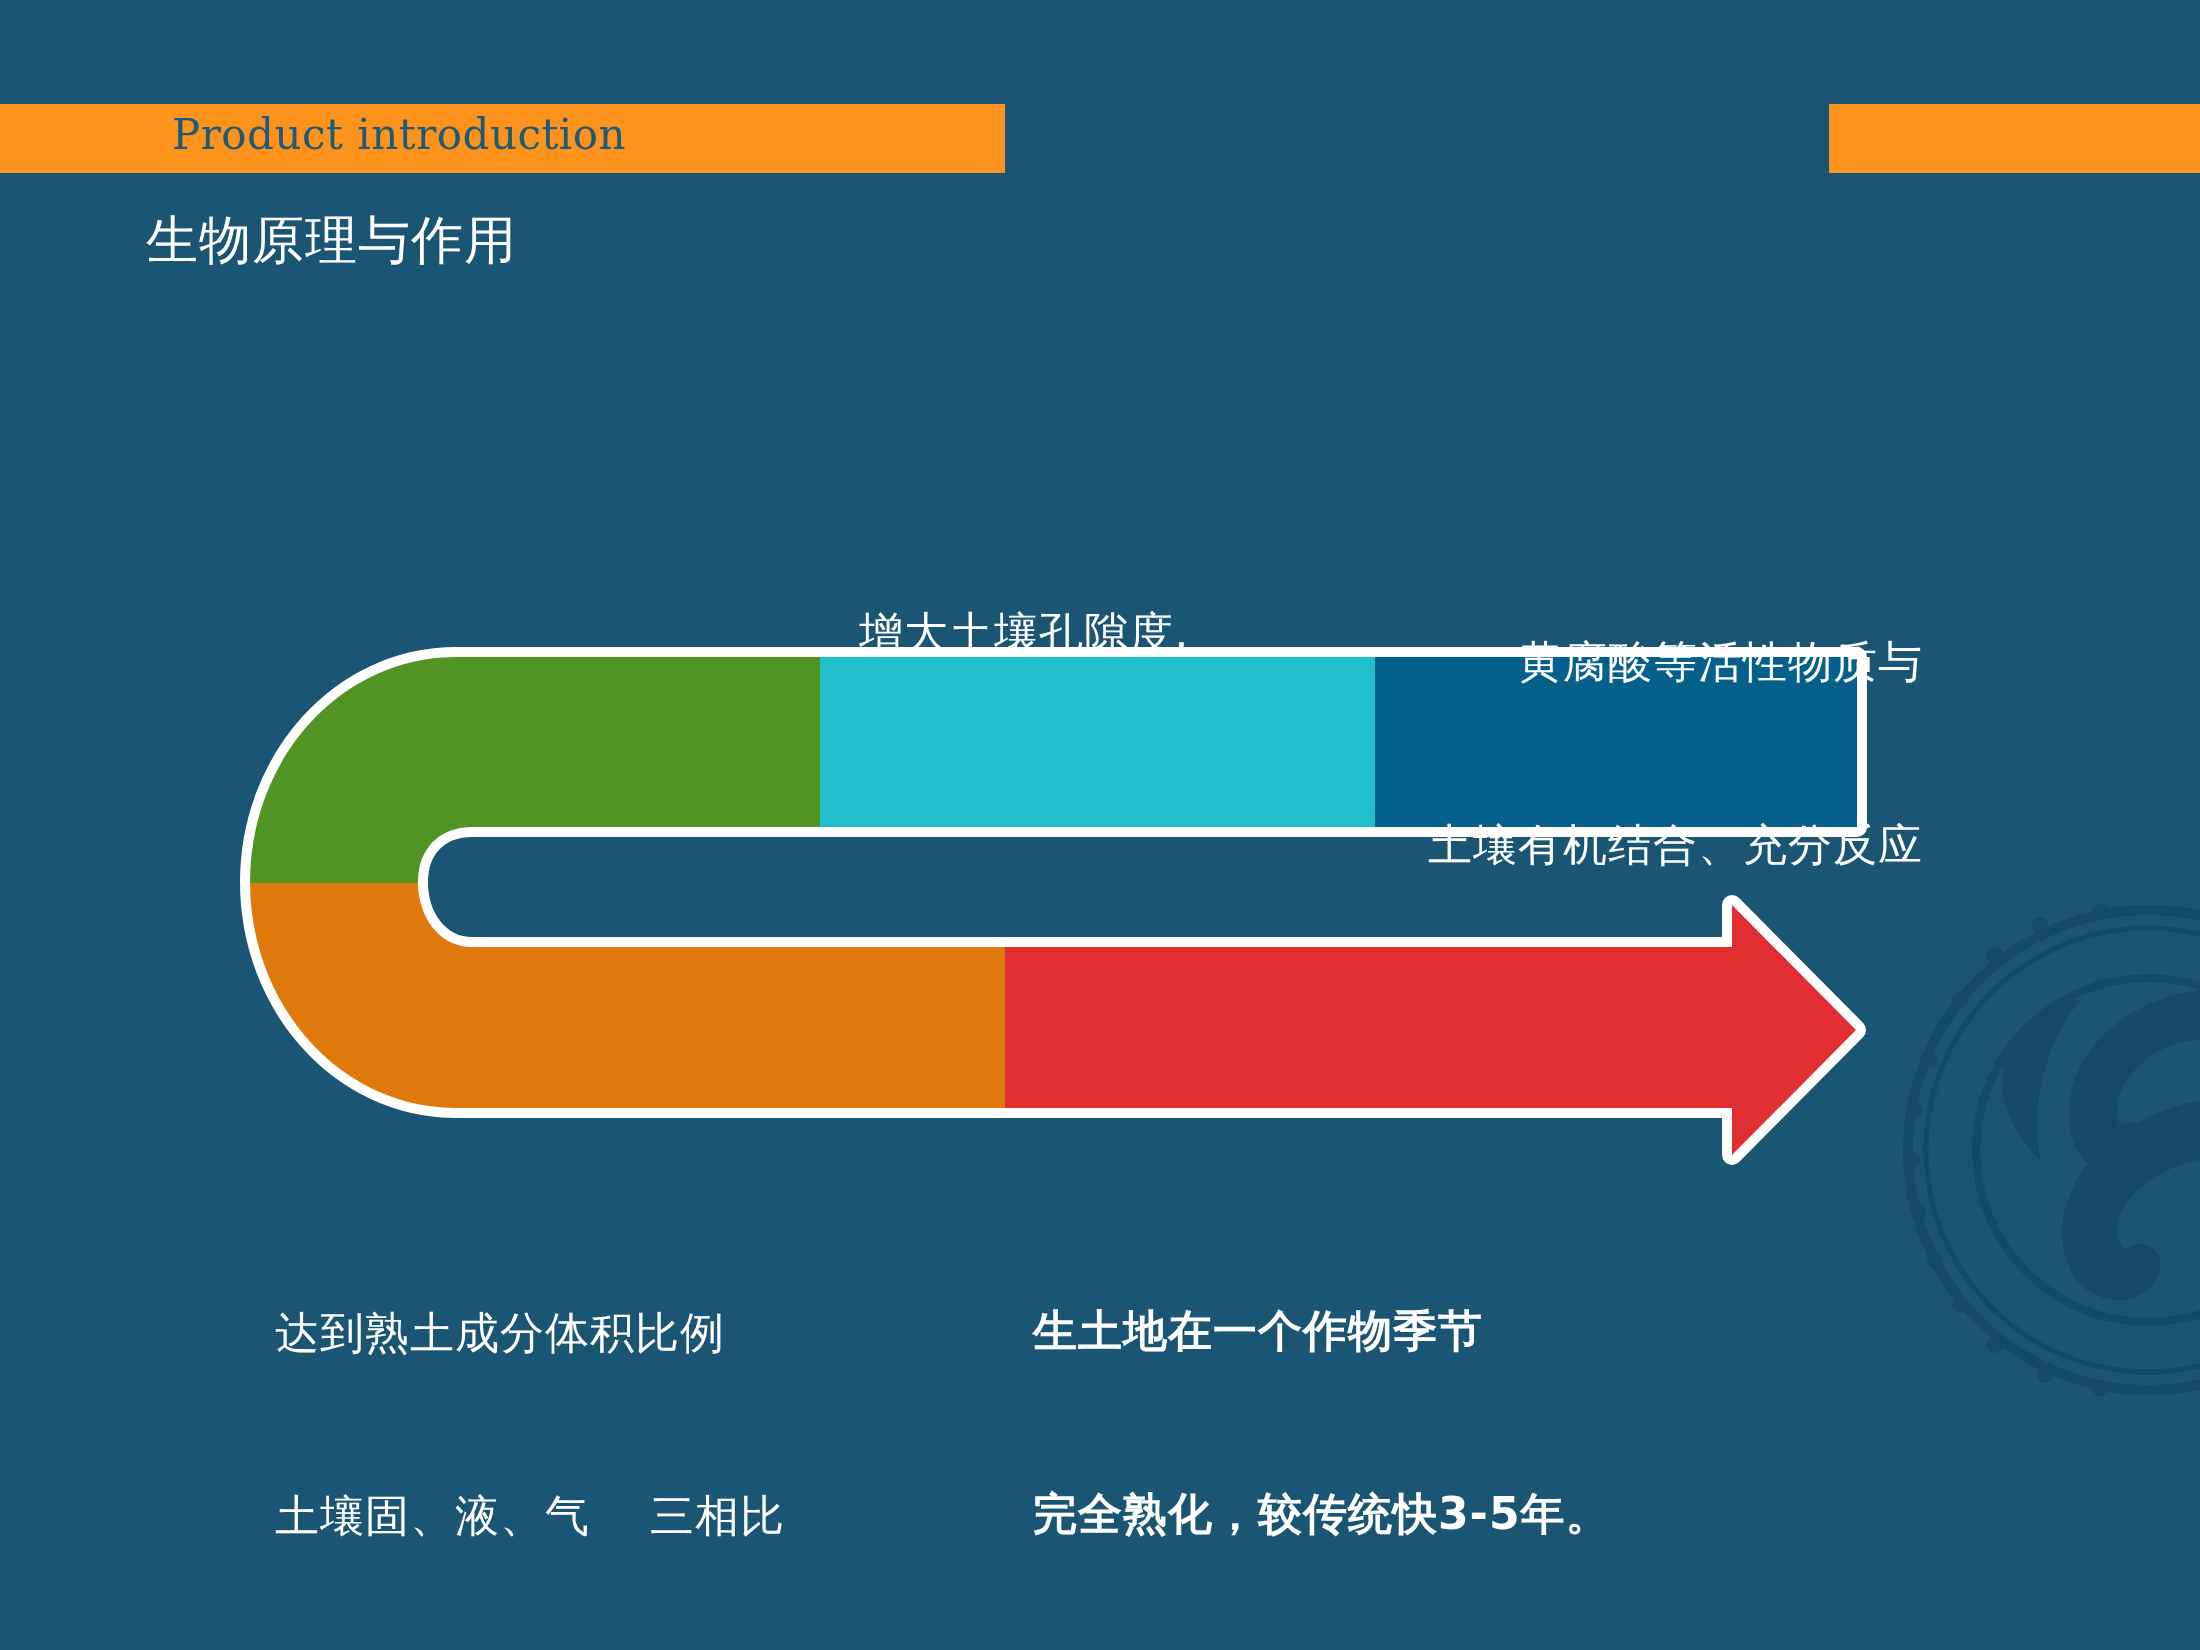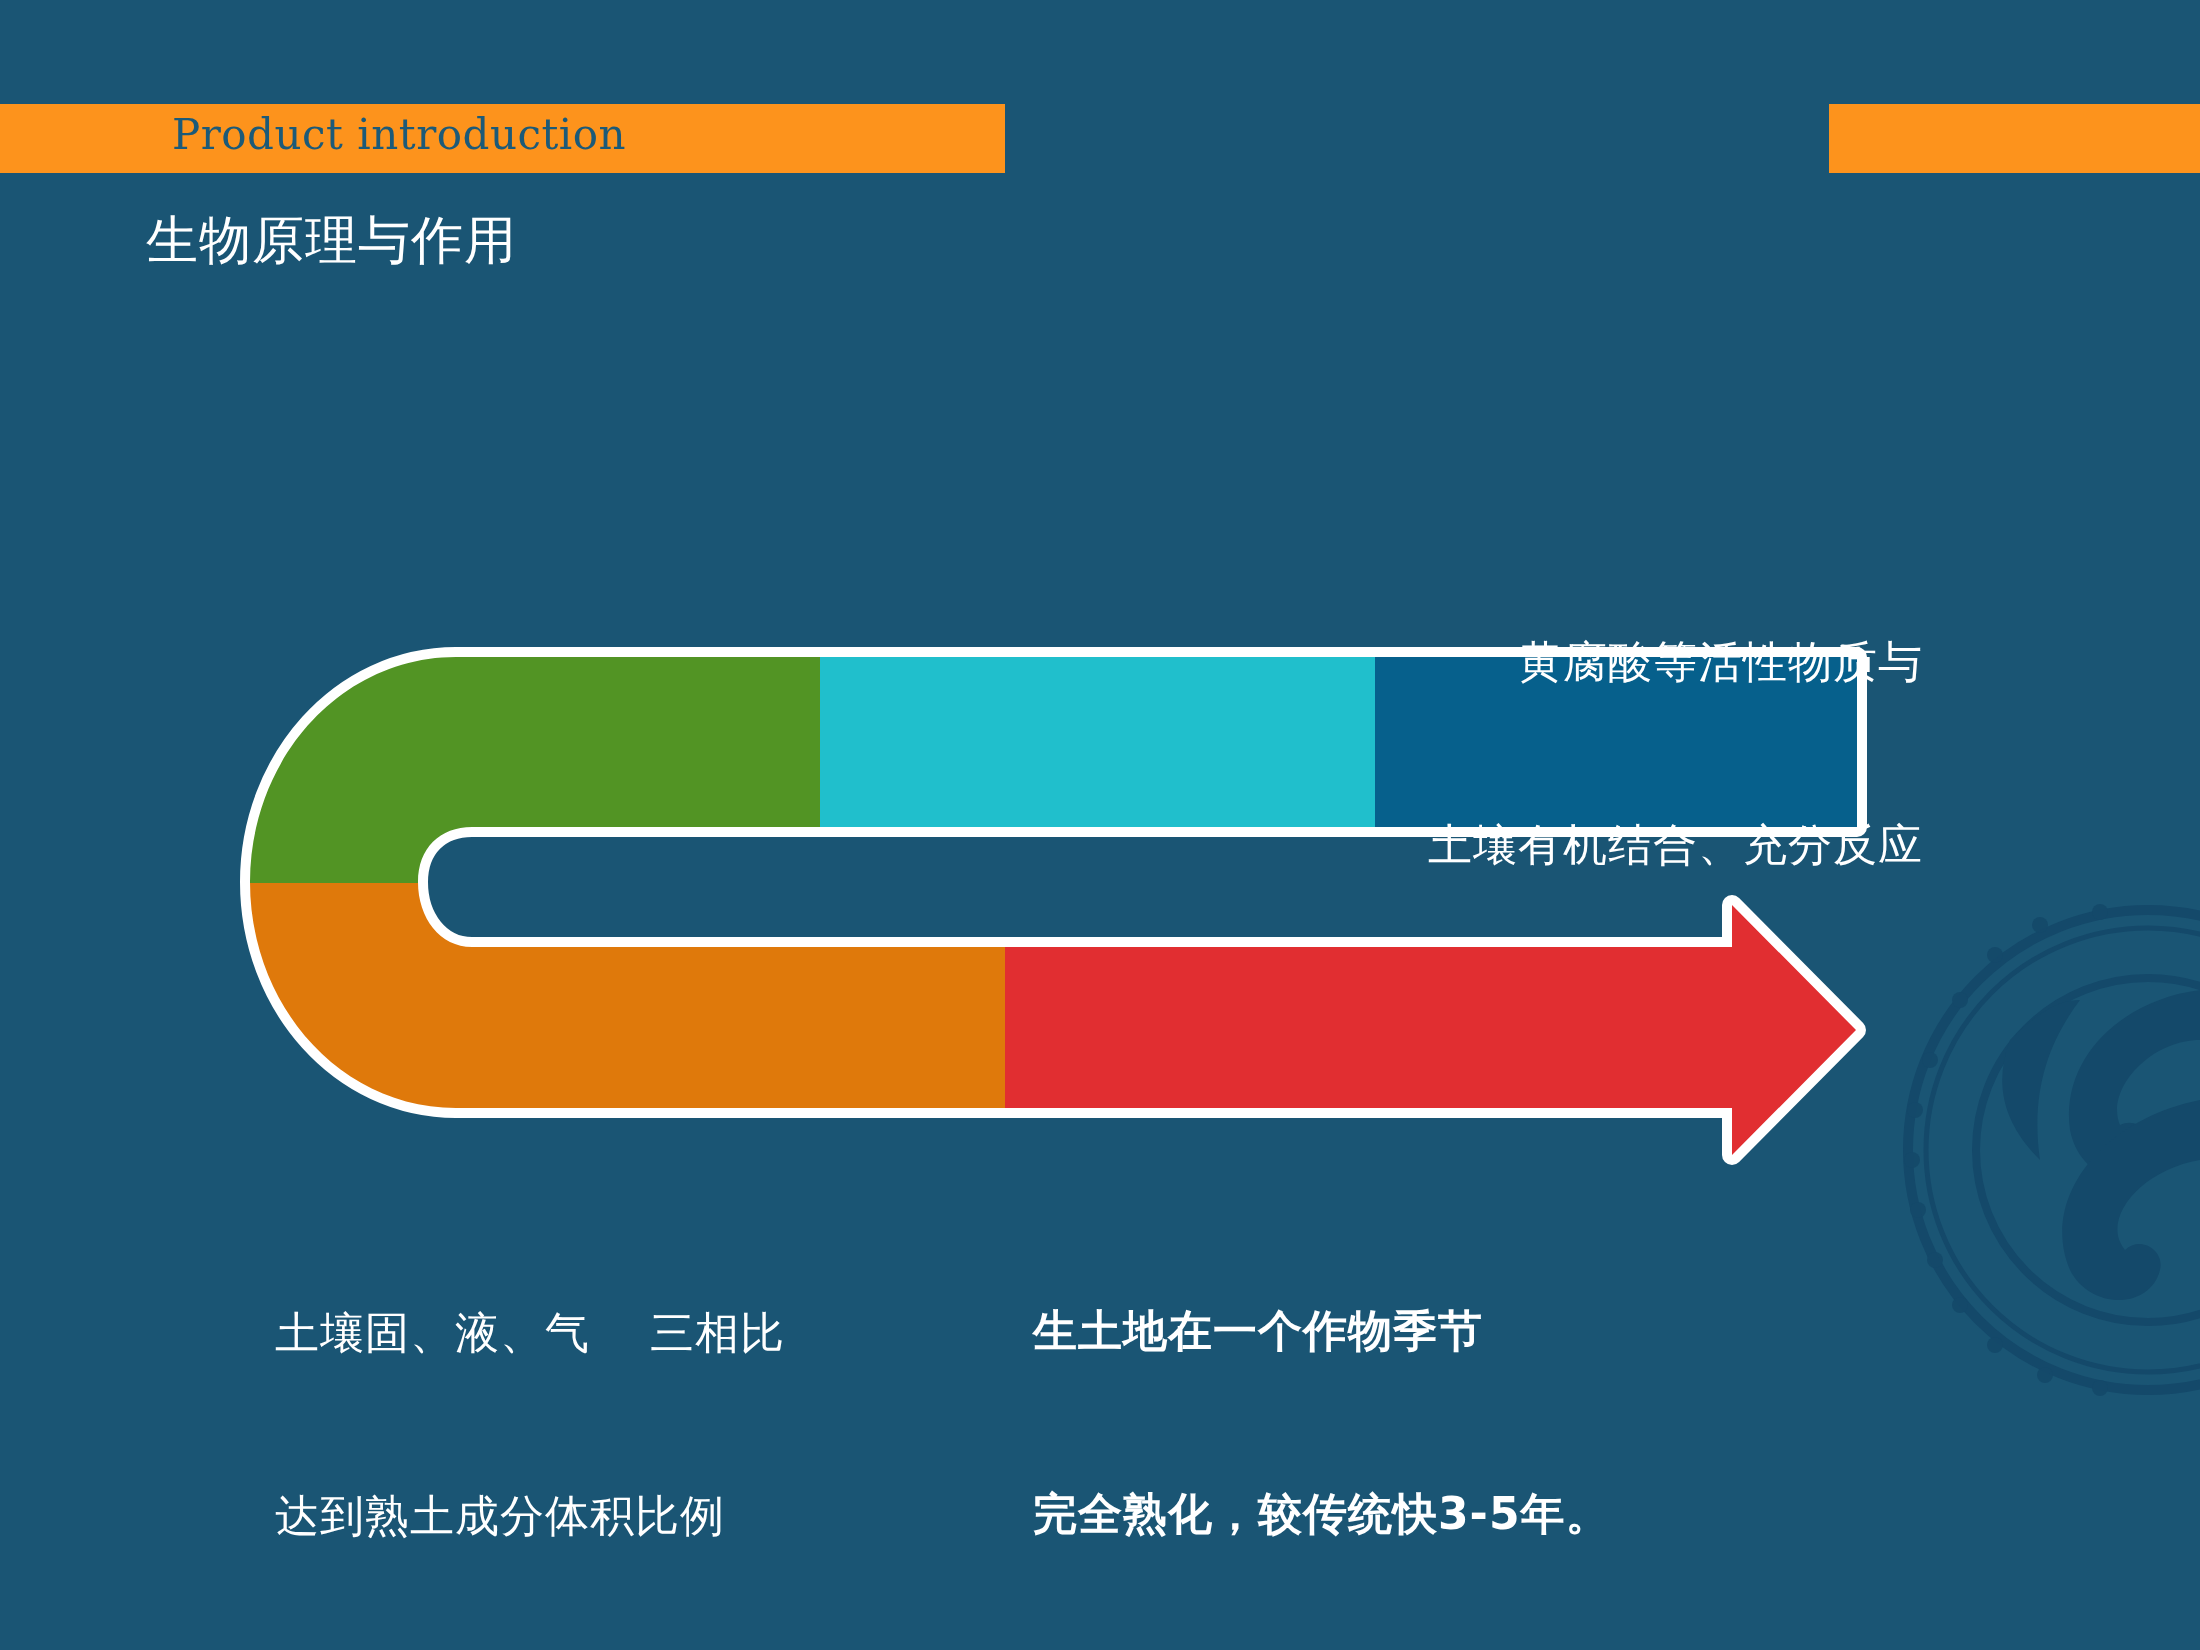--- a/index.html
+++ b/index.html
@@ -83,25 +83,26 @@
     <rect x="820" y="640" width="555" height="190" fill="#20bfcc"></rect>
     <rect x="1375" y="640" width="500" height="190" fill="#06608c"></rect>
     <rect x="240" y="883" width="765" height="240" fill="#df790b"></rect>
     <rect x="1005" y="890" width="870" height="280" fill="#e12e31"></rect>
   </g>
 </svg>
 
 <div class="block" style="left:278px; top:477px;">
 </div>
 <div class="block" style="left:859px; top:480px;">
+  <div>增大土壤孔隙度,</div>
 </div>
 <div class="block" style="left:1428px; top:509px;text-align:right;">
   <div>黄腐酸等活性物质与</div>
   <div>土壤有机结合、充分反应</div>
 </div>
 <div class="block" style="left:275px; top:1180px;">
+  <div>达到熟土成分体积比例</div>
   <div>土壤固、液、气    三相比</div>
-  <div>达到熟土成分体积比例</div>
 </div>
 <div class="block" style="left:1033px; top:1178px;font-weight:bold;">
   <div>生土地在一个作物季节</div>
   <div>完全熟化，较传统快3-5年。</div>
 </div>
 
 </body></html>

